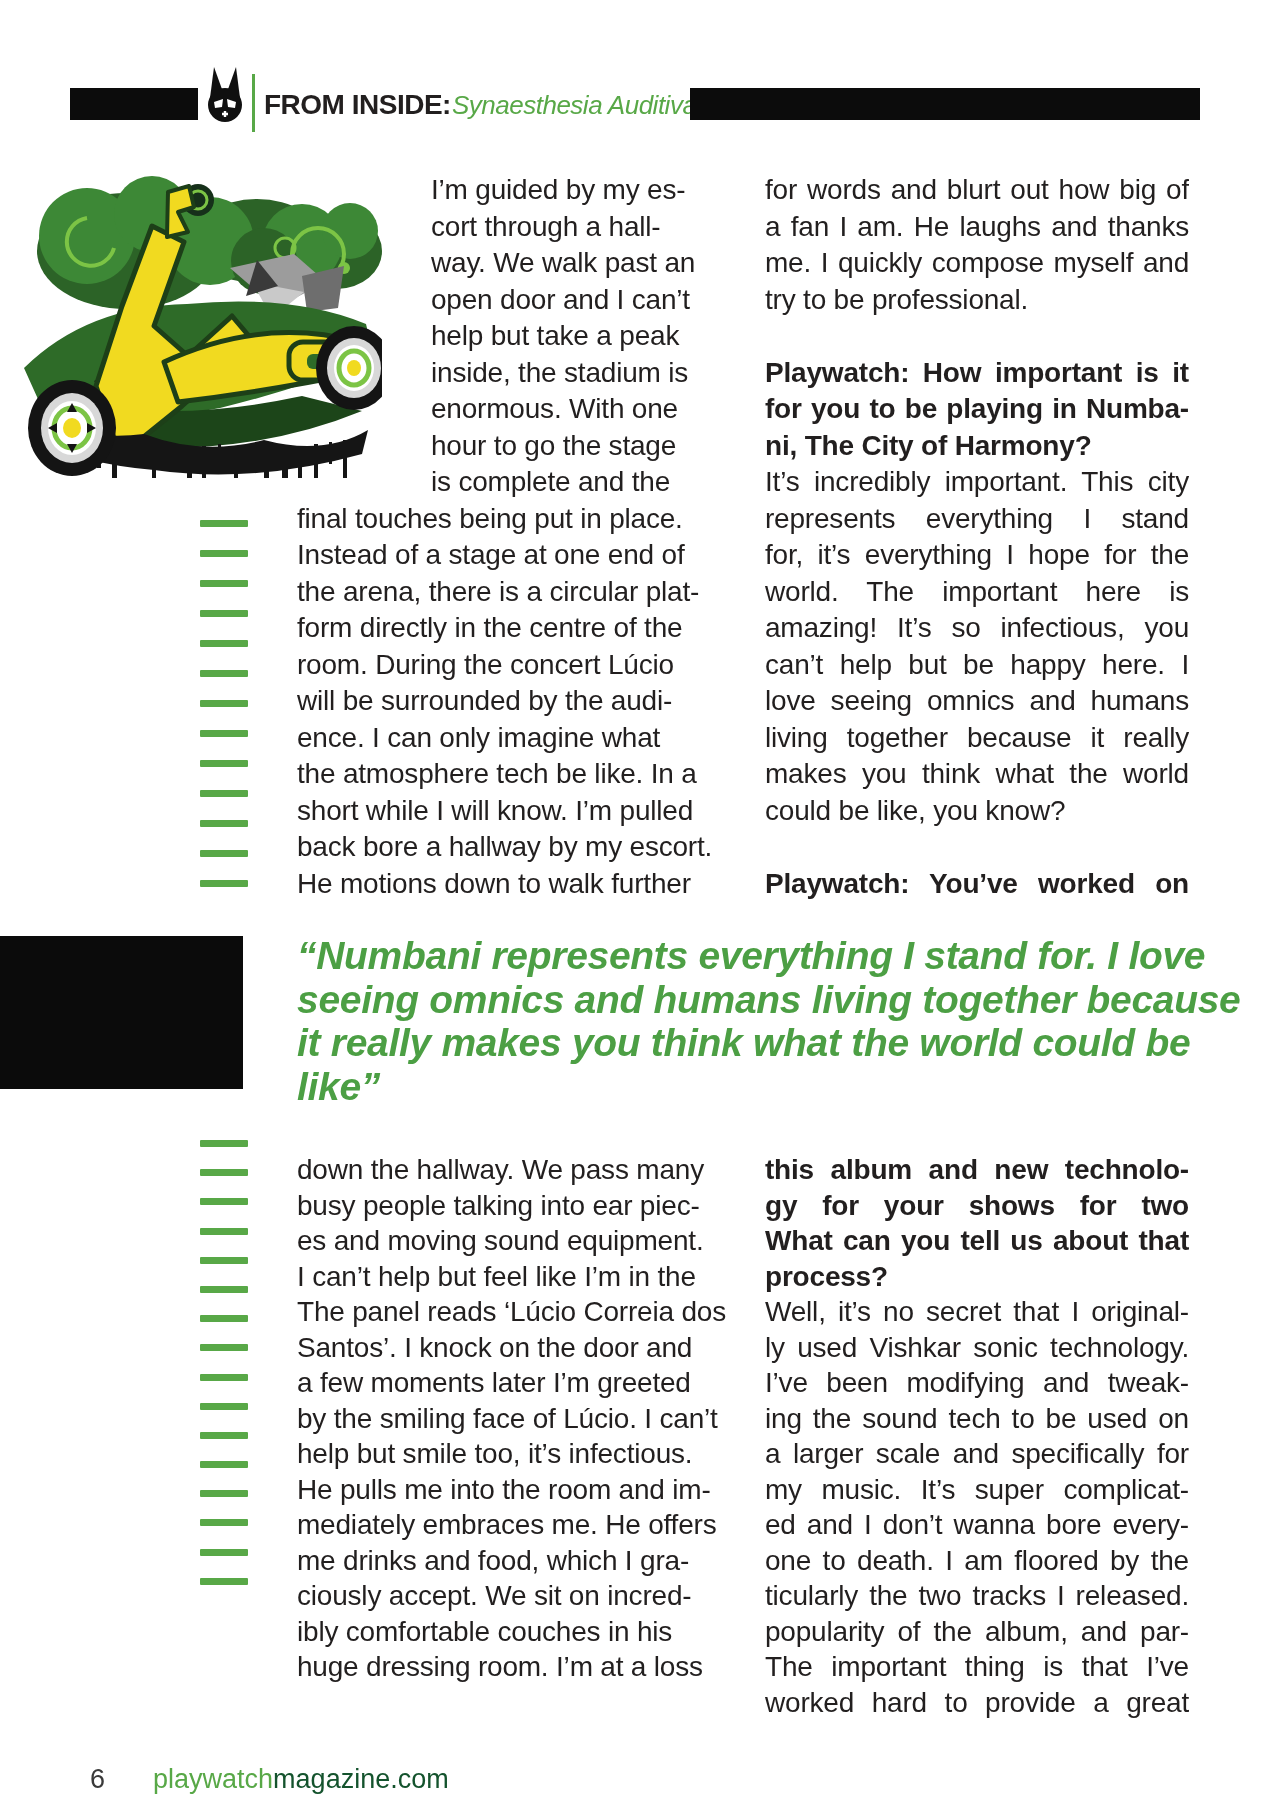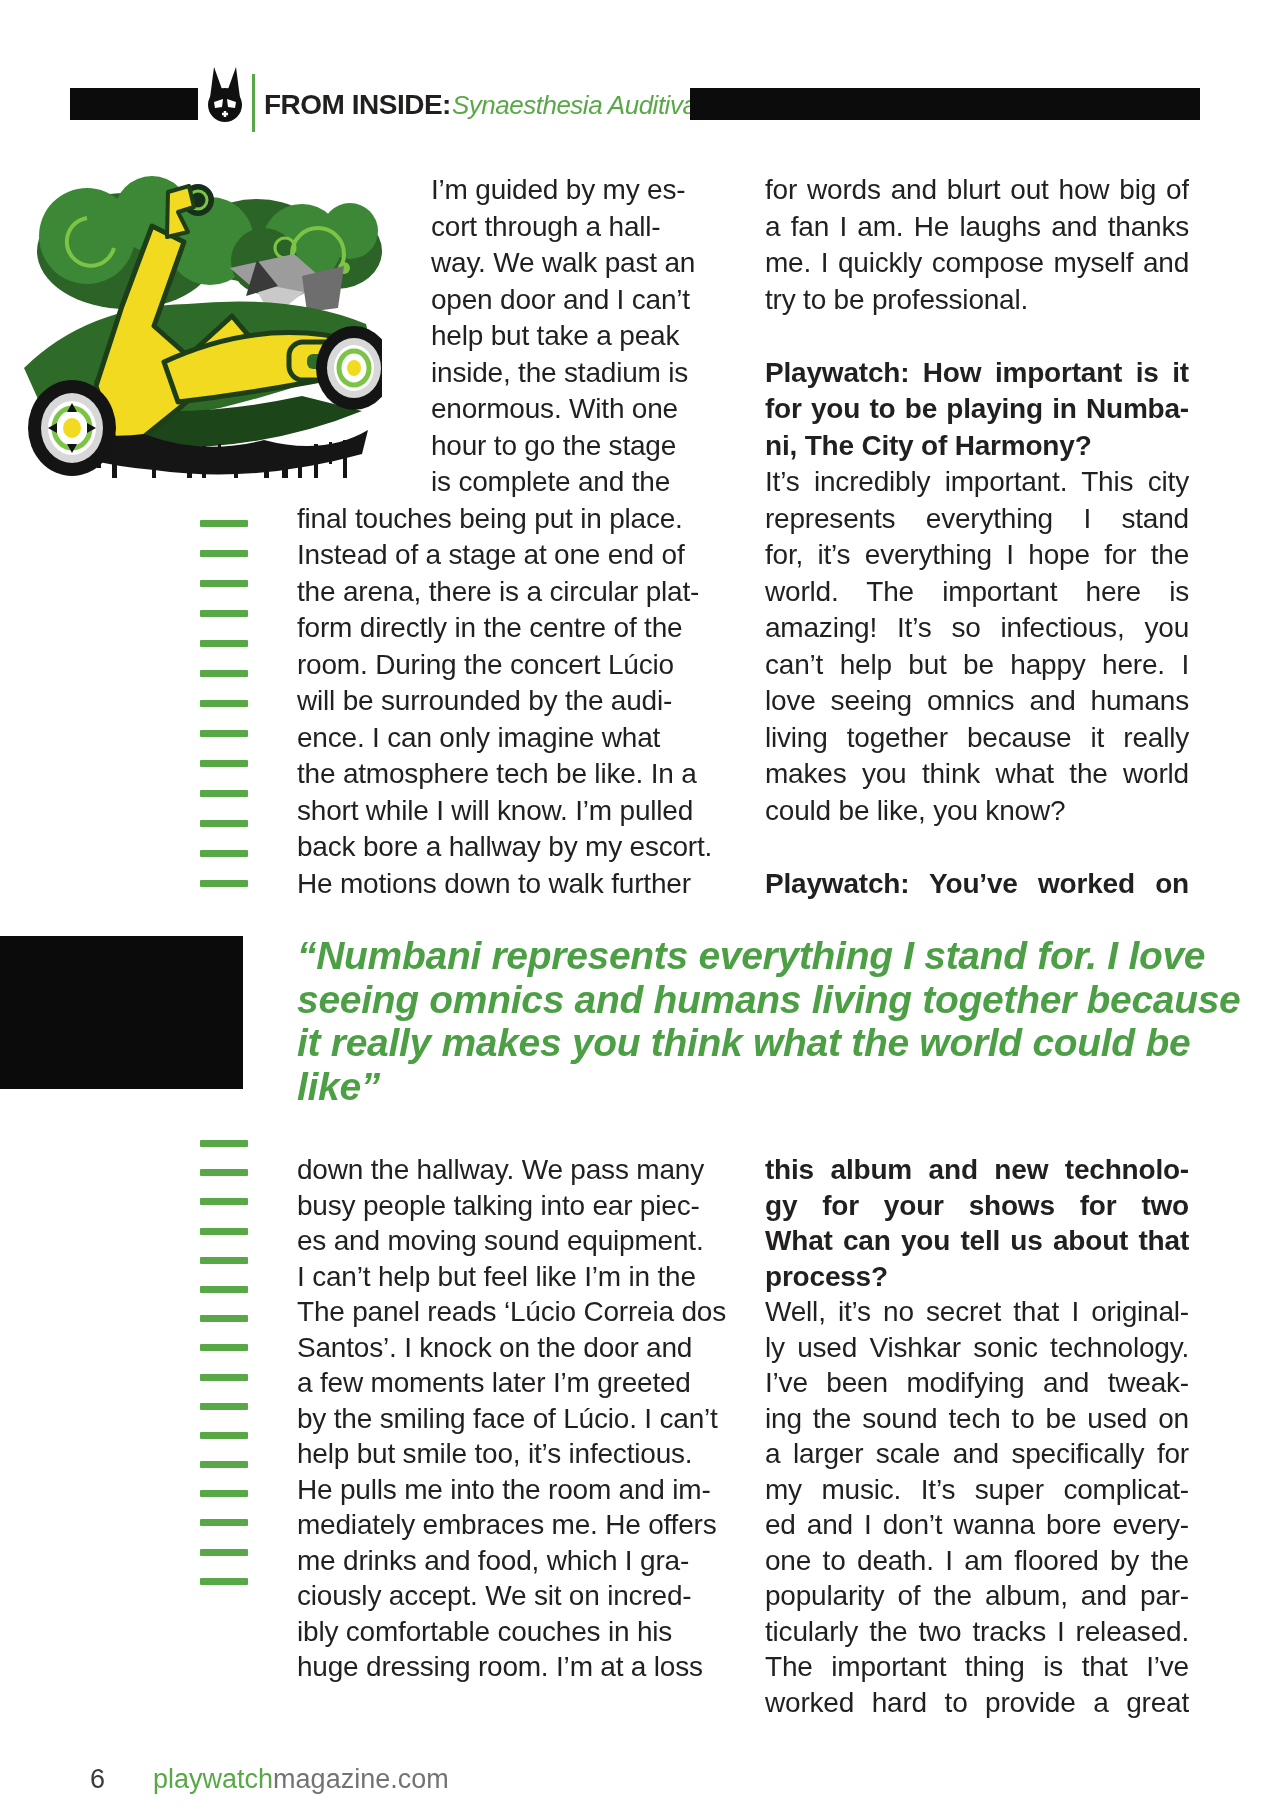--- a/index.html
+++ b/index.html
@@ -31,21 +31,21 @@
   #pull-quote .line{height:43.5px;line-height:43.5px;white-space:nowrap;overflow:visible;}
   
   .dash-col{position:absolute;left:200px;width:48px;}
   .dash{width:48px;height:7px;background:var(--green,#58a847);border-radius:1px;}
   #dashes-upper{top:520px;} #dashes-upper .dash{margin-bottom:23px;}
   #dashes-lower{top:1140px;} #dashes-lower .dash{margin-bottom:22.2px;}
   
   #footer{position:absolute;left:90px;top:1764px;font-size:27px;display:flex;align-items:baseline;}
   #footer .num{color:#3a3a3a;margin-right:48px;}
   #footer .site-green{color:var(--green,#58a847);}
-  #footer .site-black{color:#737373;}
+  #footer .site-black{color:#14532d;}
   
   #graffiti{position:absolute;left:2px;top:156px;}
 </style>
 </head>
 <body>
 
 <div class="page">
 
   <div class="hbar" id="bar-left"></div>
   <svg id="bunny" width="46" height="60" viewBox="0 0 46 60">
@@ -243,22 +243,22 @@
       <div class="line bold just">What can you tell us about that</div>
       <div class="line bold">process?</div>
       <div class="line just">Well, it’s no secret that I original-</div>
       <div class="line just">ly used Vishkar sonic technology.</div>
       <div class="line just">I’ve been modifying and tweak-</div>
       <div class="line just">ing the sound tech to be used on</div>
       <div class="line just">a larger scale and specifically for</div>
       <div class="line just">my music. It’s super complicat-</div>
       <div class="line just">ed and I don’t wanna bore every-</div>
       <div class="line just">one to death. I am floored by the</div>
+      <div class="line just">ticularly the two tracks I released.</div>
       <div class="line just">popularity of the album, and par-</div>
-      <div class="line just">ticularly the two tracks I released.</div>
       <div class="line just">The important thing is that I’ve</div>
       <div class="line just">worked hard to provide a great</div>
     </div>
 
   <div id="footer">
     <span class="num">6</span>
     <span><span class="site-green">playwatch</span><span class="site-black">magazine.com</span></span>
   </div>
 
 </div>

